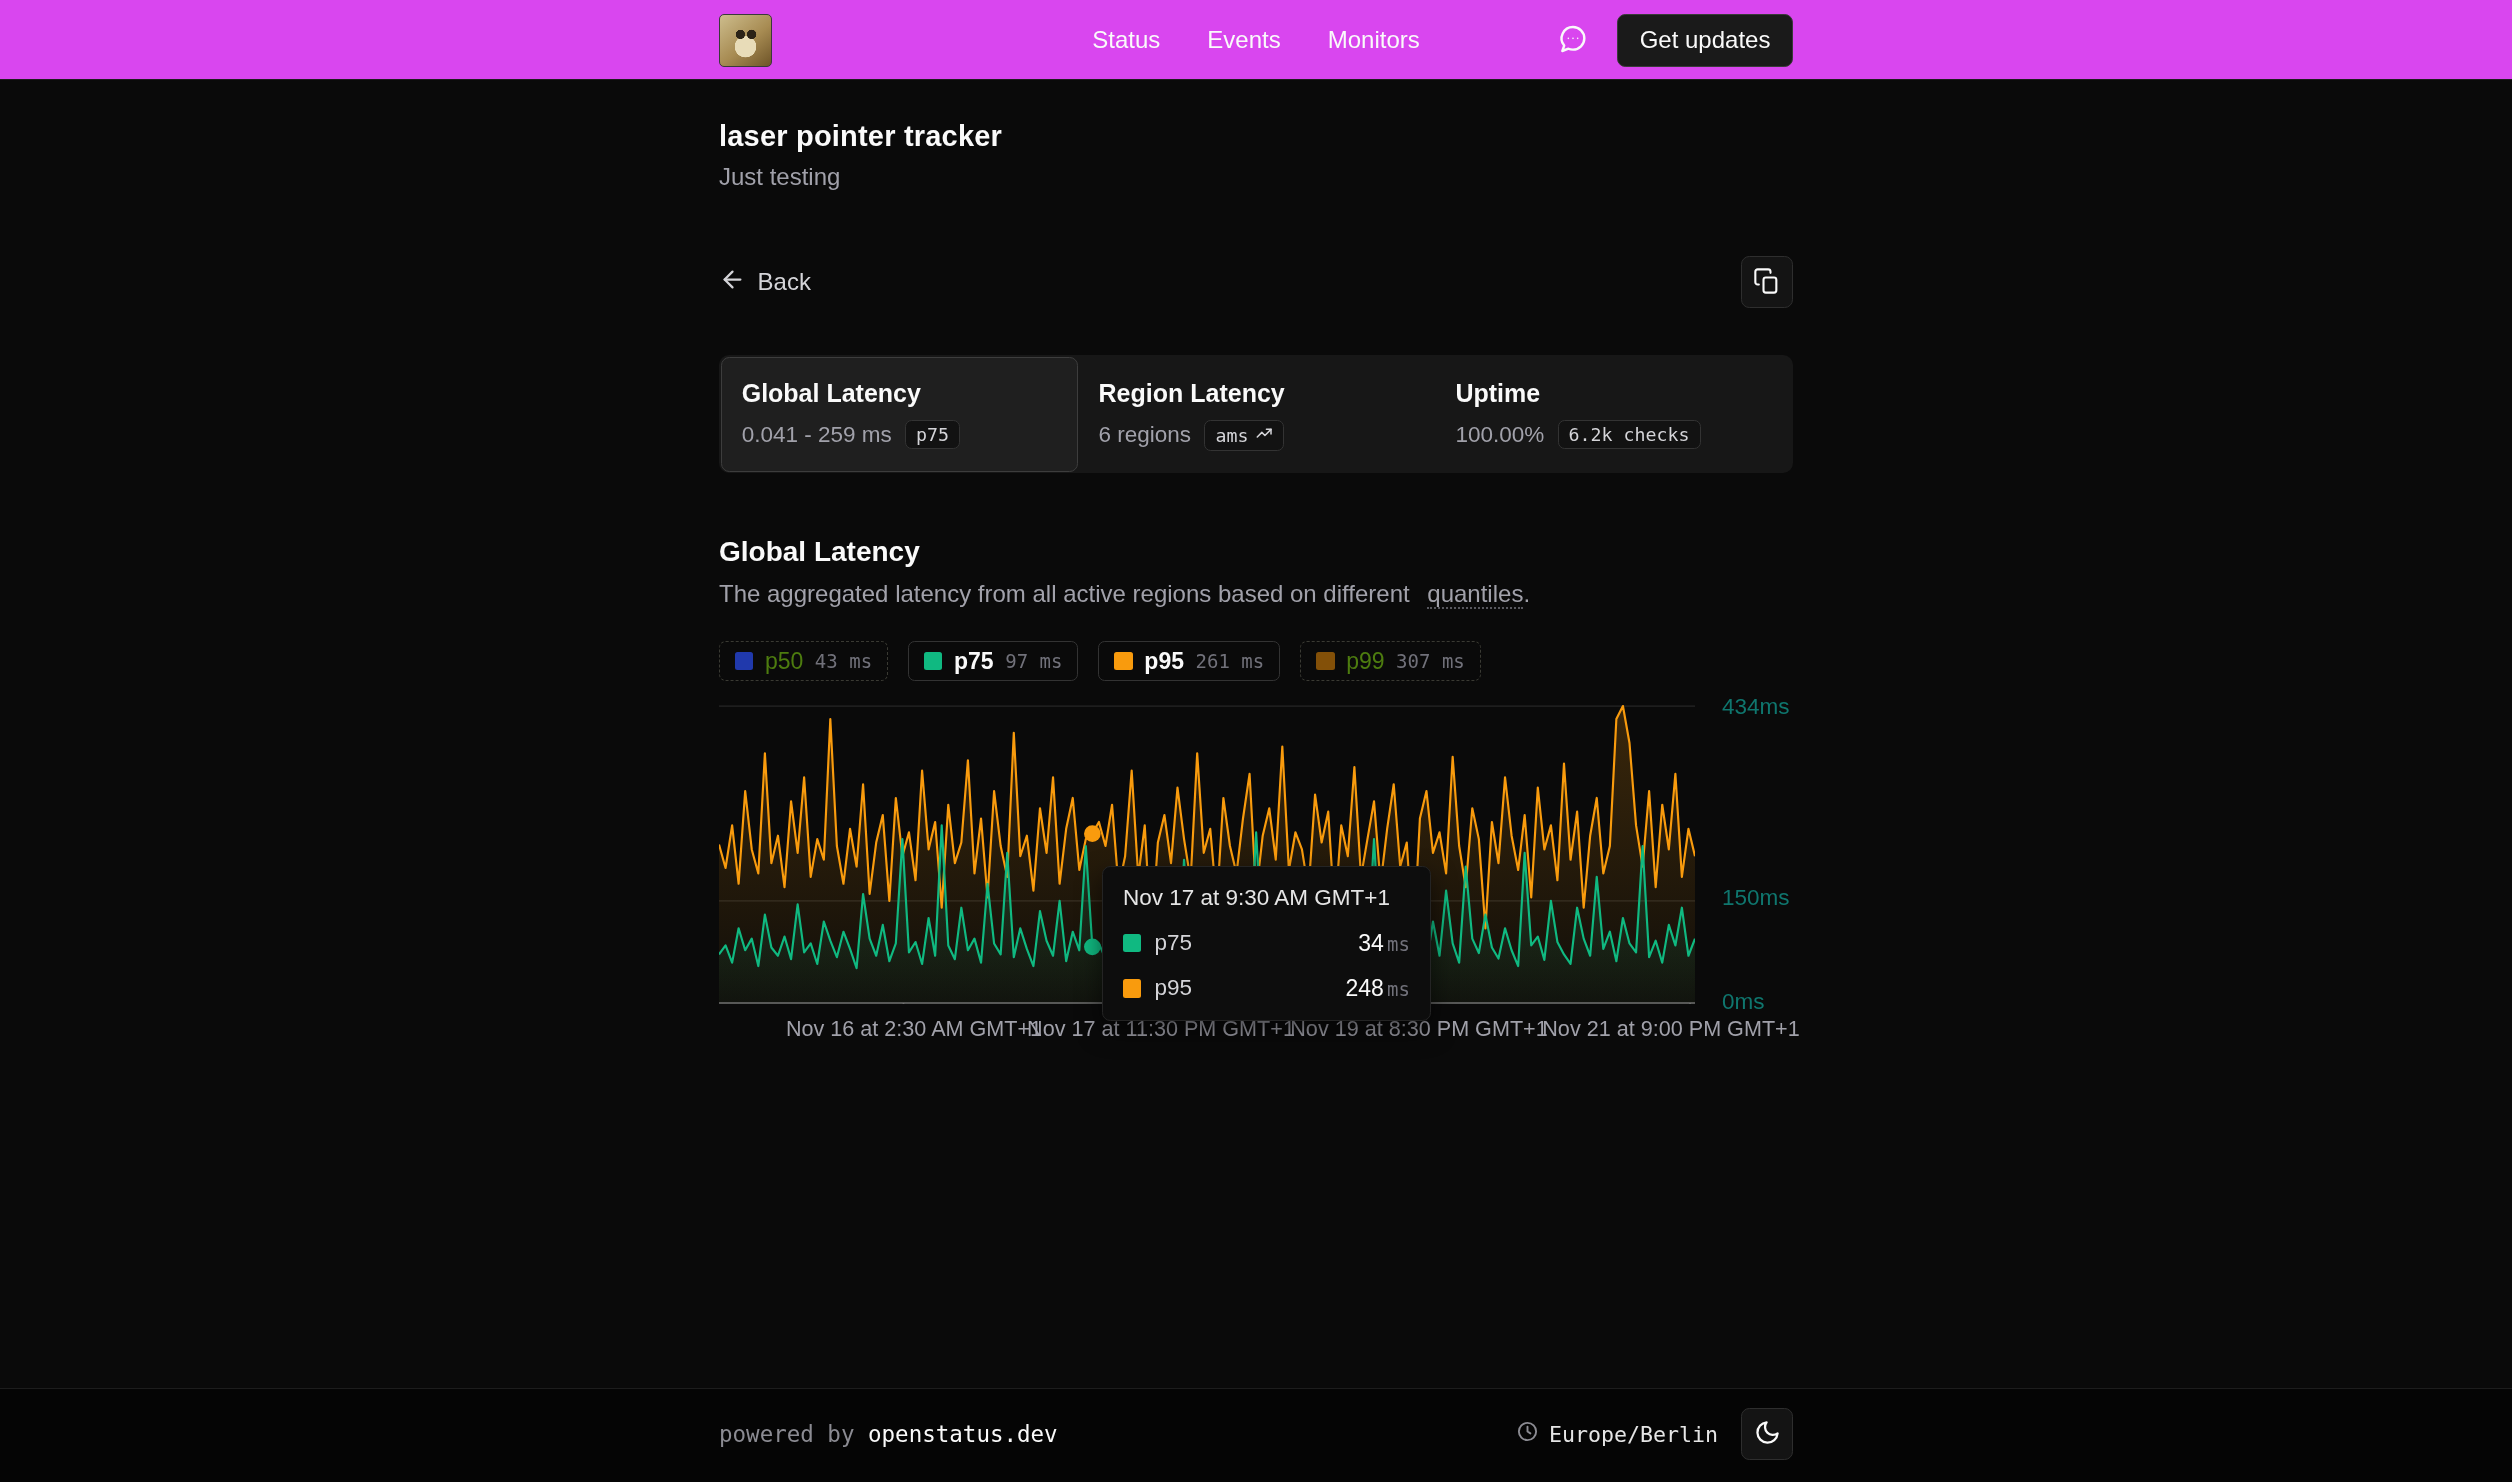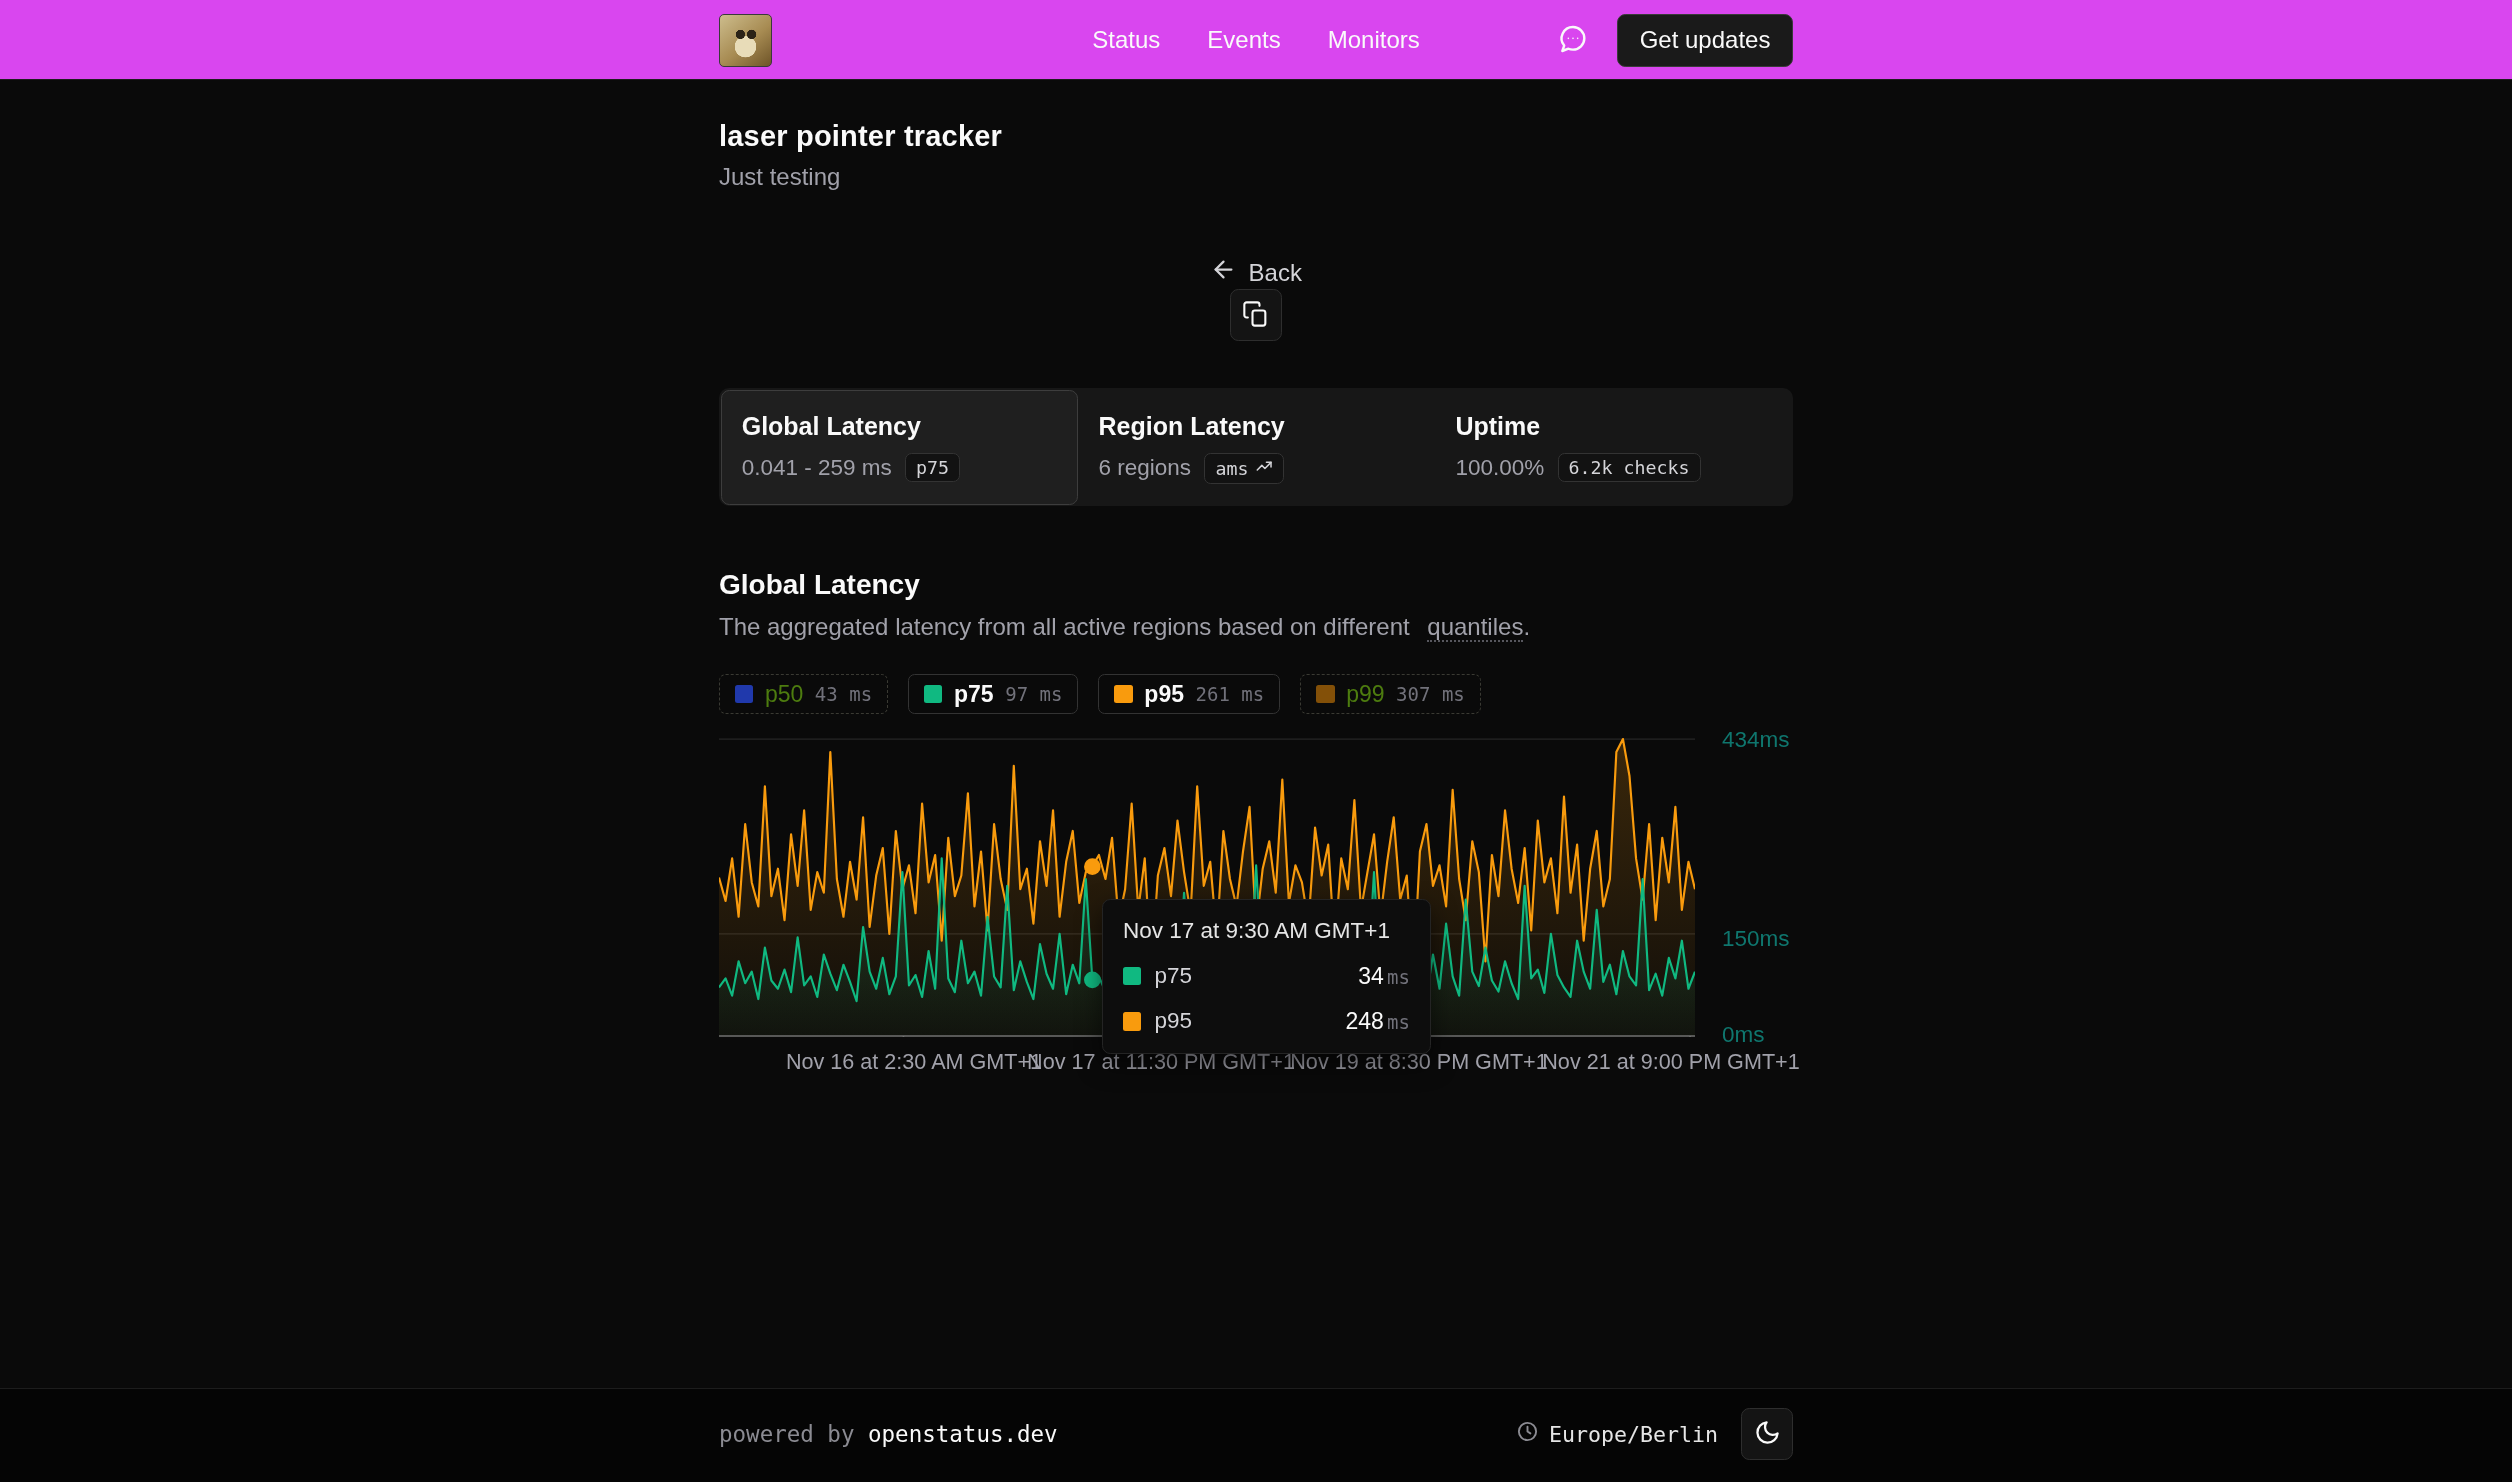--- a/index.html
+++ b/index.html
@@ -41,21 +41,21 @@
     background:#1a1a1a; border:1.7px solid #3a3a3a; border-radius:8.3px;
     color:#fafafa; font-size:24px; font-weight:500;
     font-family:"Liberation Sans", sans-serif; cursor:pointer;
   }
 
   
   main { flex:1 1 auto; padding-top:40px; }
   .page-title { font-size:29px; font-weight:700; letter-spacing:0.2px; }
   .page-subtitle { margin-top:10px; font-size:24px; color:#a1a1aa; }
 
-  .back-row { margin-top:65px; display:flex; align-items:center; justify-content:space-between;flex-direction:column; }
+  .back-row { margin-top:65px; display:flex; align-items:center; justify-content:space-between; }
   .back-link { display:flex; align-items:center; gap:11.6px; font-size:24px; color:#d4d4d8; cursor:pointer; text-decoration:none; }
   .sq-btn {
     width:52px; height:52px; border-radius:8.3px;
     background:#141414; border:1.7px solid #2e2e2e;
     display:flex; align-items:center; justify-content:center;
     color:#fafafa; cursor:pointer;
   }
 
   
   .tabs {
@@ -279,21 +279,21 @@
           <div class="tooltip-row">
             <span class="swatch" style="background: rgb(249, 155, 13);"></span>
             <span class="tooltip-name">p95</span>
             <span class="tooltip-val"><span>248</span><span class="tooltip-unit">ms</span></span>
           </div>
         </div>
       </div>
 
       <div class="y-labels">
         <span class="y-label" style="top:-6.7px">434ms</span>
-        <span class="y-label" style="top:192px">150ms</span>
+        <span class="y-label" style="top:184px">150ms</span>
         <span class="y-label" style="top:288px">0ms</span>
       </div>
 
       <div class="x-labels">
         <span class="x-label" style="left:195px">Nov 16 at 2:30 AM GMT+1</span>
         <span class="x-label" style="left:442px">Nov 17 at 11:30 PM GMT+1</span>
         <span class="x-label" style="left:700px">Nov 19 at 8:30 PM GMT+1</span>
         <span class="x-label" style="left:952px">Nov 21 at 9:00 PM GMT+1</span>
       </div>
     </div>

